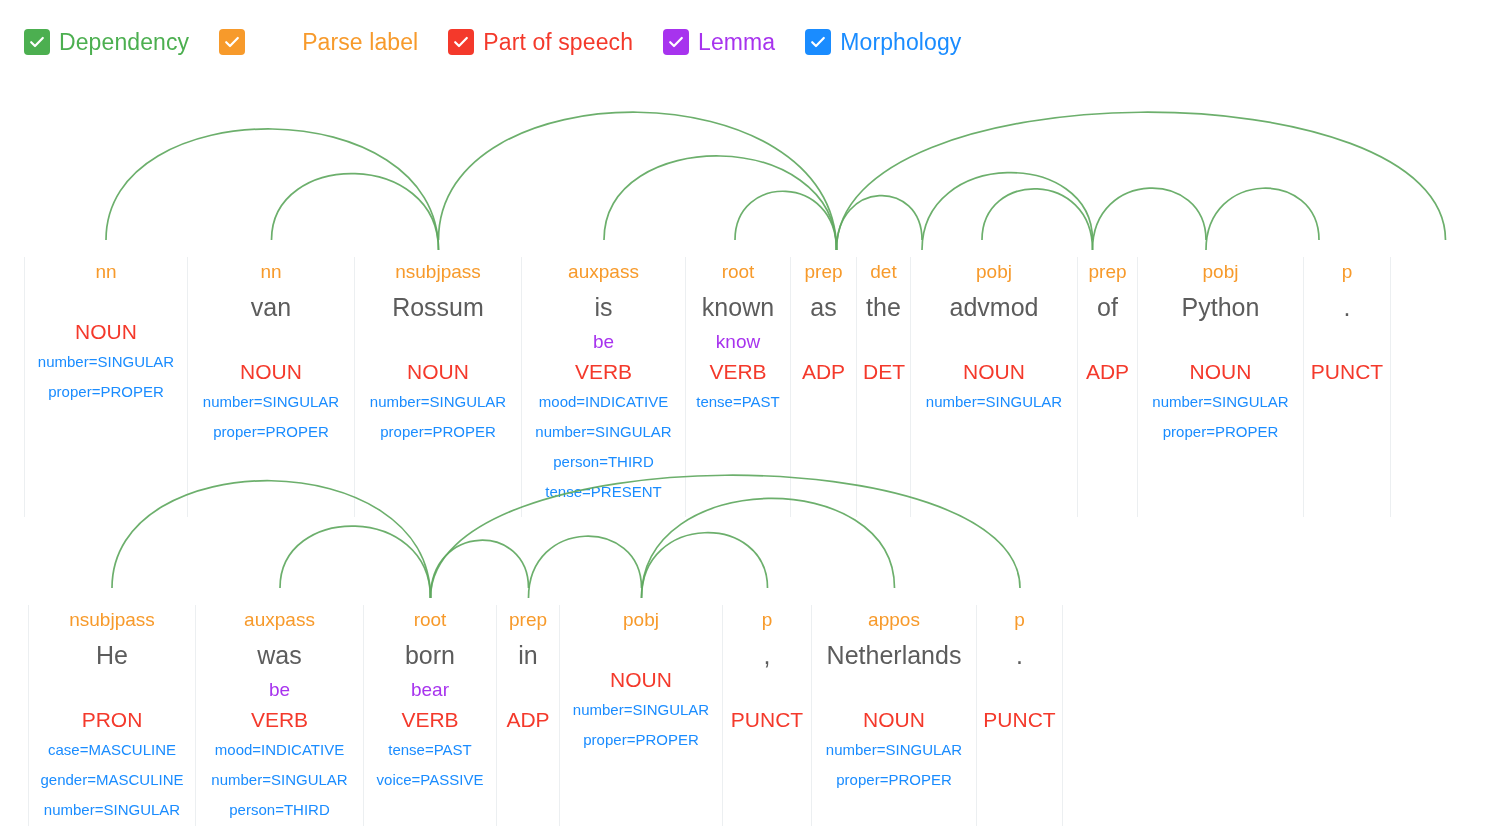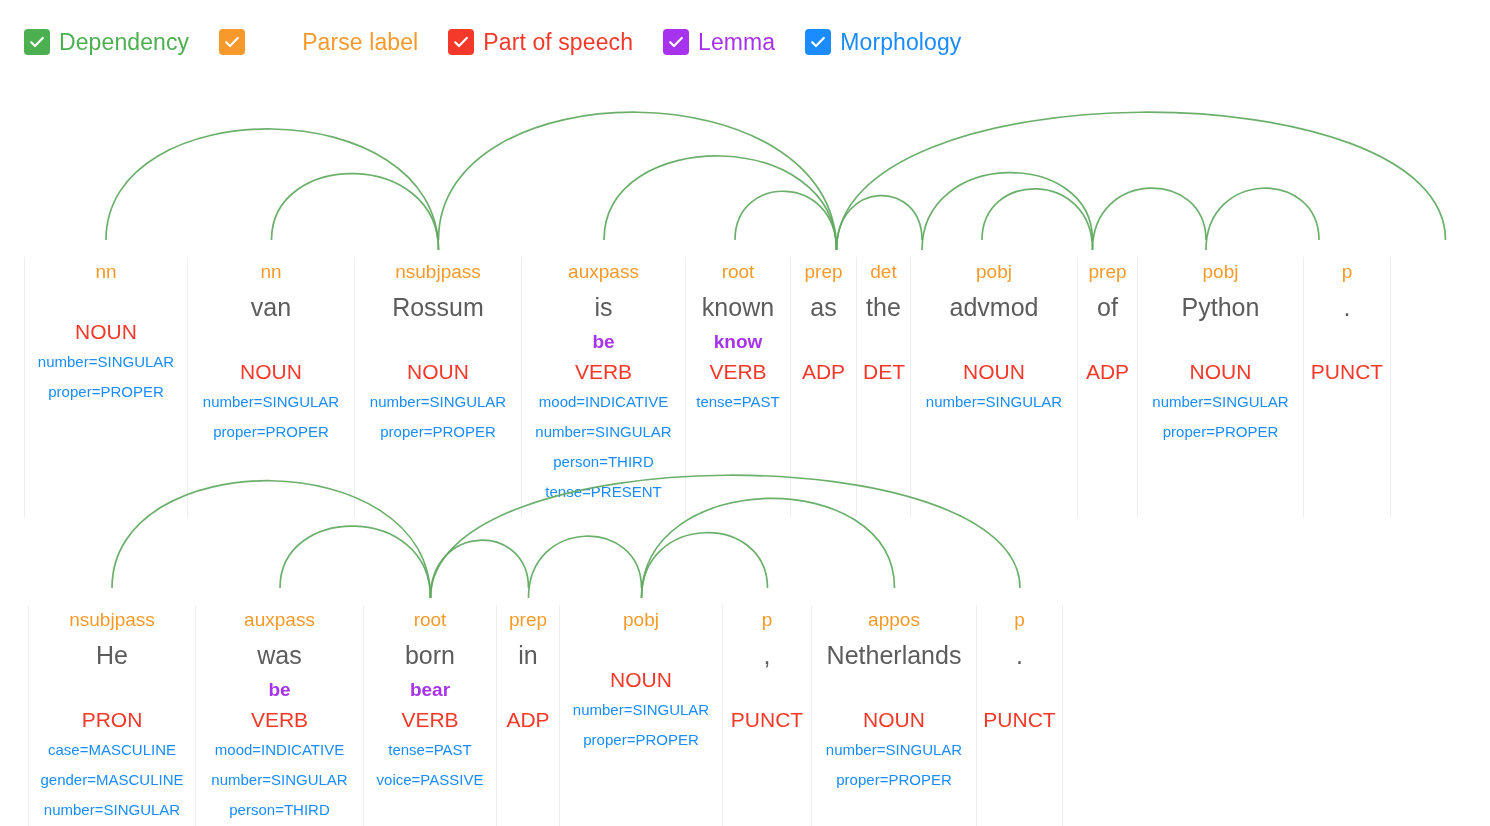--- a/index.html
+++ b/index.html
@@ -72,21 +72,20 @@
     line-height: 40px;
     height: 40px;
     white-space: nowrap;
   }
   .tok-lemma {
     color: #A733EE;
     font-size: 19px;
     line-height: 30px;
     height: 30px;
     white-space: nowrap;
-    font-weight: bold;
   }
   .tok-lemma.empty { visibility: hidden; }
   .tok-pos {
     color: #F4392B;
     font-size: 21px;
     line-height: 30px;
     height: 30px;
     white-space: nowrap;
   }
   .tok-morph {

